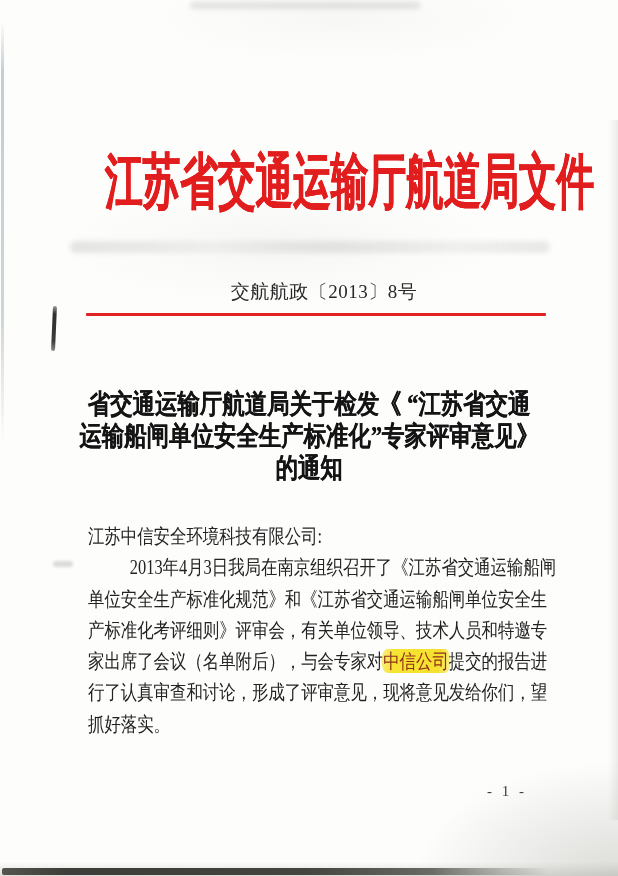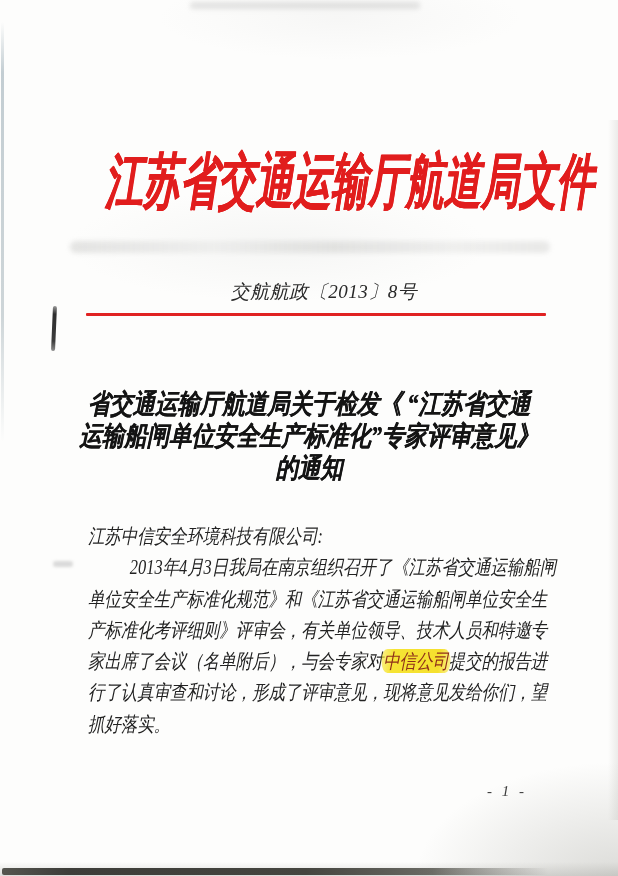--- a/index.html
+++ b/index.html
@@ -11,21 +11,20 @@
     position: relative;
     width: 618px;
     height: 876px;
     margin: 0;
     overflow: hidden;
     background:
       radial-gradient(ellipse 300px 80px at 45% 28%, rgba(210,212,210,0.18), rgba(0,0,0,0) 70%),
       radial-gradient(ellipse 260px 60px at 55% 2%, rgba(200,200,200,0.12), rgba(0,0,0,0) 70%),
       #fdfdfc;
     font-family: "Liberation Serif", "DejaVu Serif", serif;
-    font-style: italic;
   }
 
   
   .red-header {
     position: absolute;
     top: 147px;
     left: 0;
     right: 0;
     text-align: center;
     font-size: 57px;

